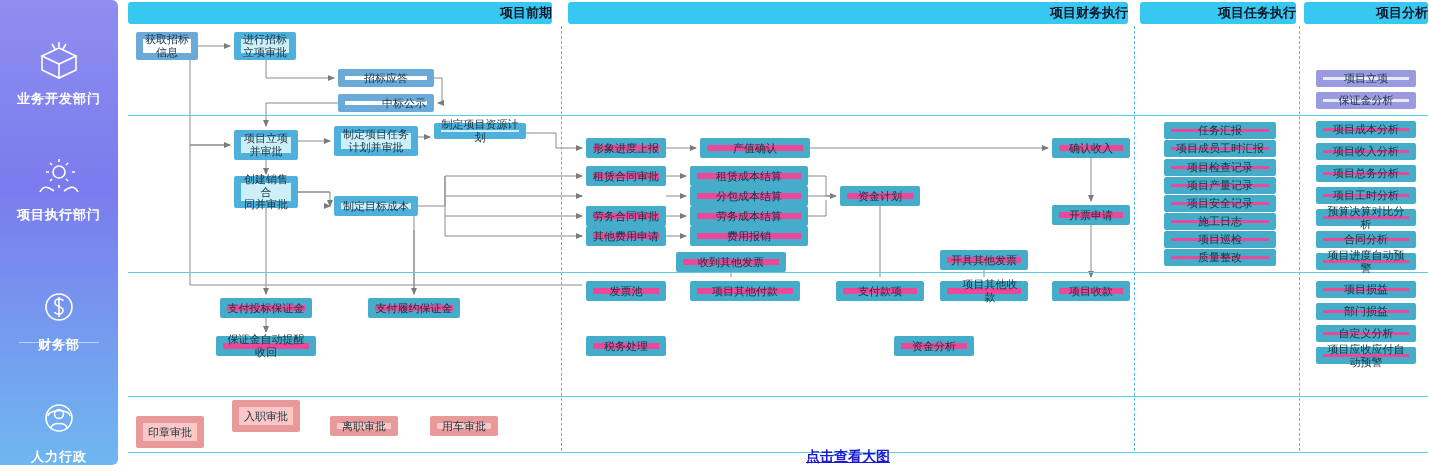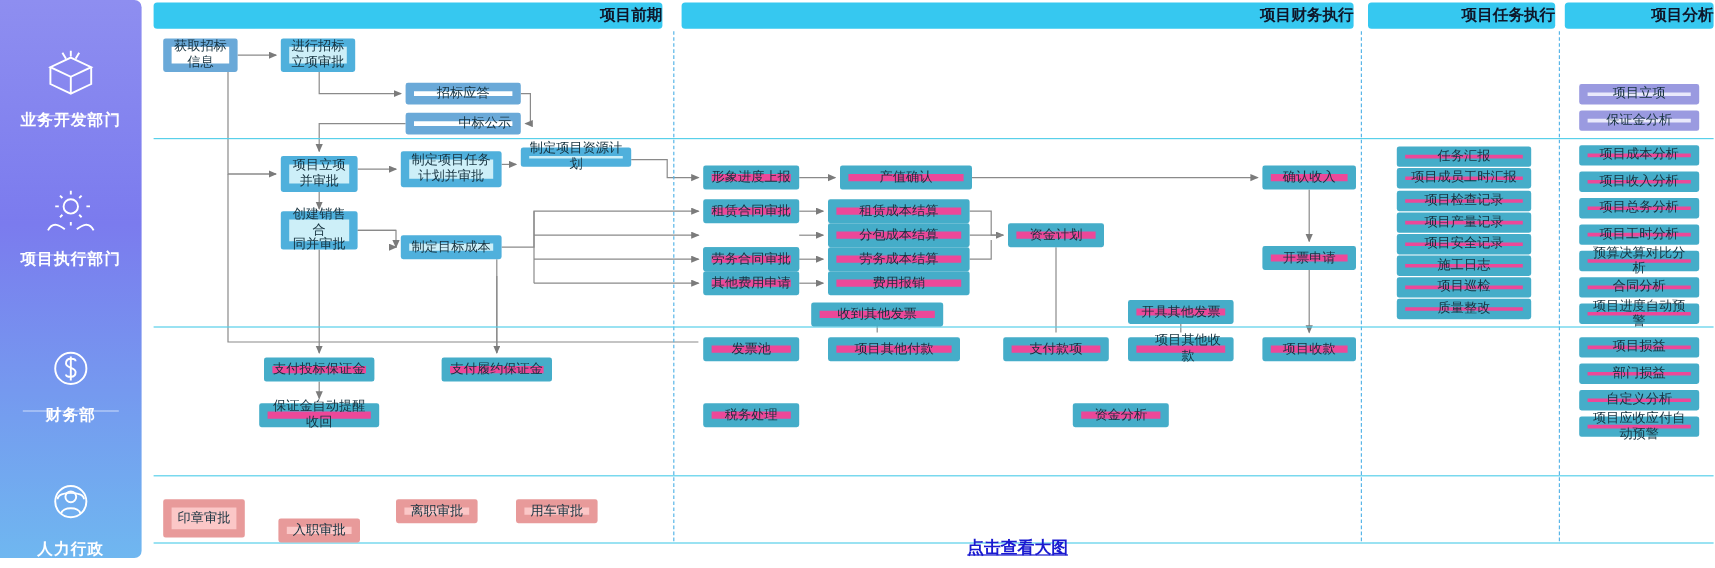--- a/index.html
+++ b/index.html
@@ -217,21 +217,21 @@
       <div class="node teal" style="left: 368px; top: 298px; width: 92px; height: 20px; white-space: pre-line;">支付履约保证金</div>
       <div class="node teal" style="left: 216px; top: 336px; width: 100px; height: 20px; white-space: pre-line;">保证金自动提醒收回</div>
       <div class="node teal" style="left: 586px; top: 281px; width: 80px; height: 20px; white-space: pre-line;">发票池</div>
       <div class="node teal" style="left: 690px; top: 281px; width: 110px; height: 20px; white-space: pre-line;">项目其他付款</div>
       <div class="node teal" style="left: 836px; top: 281px; width: 88px; height: 20px; white-space: pre-line;">支付款项</div>
       <div class="node teal" style="left: 940px; top: 281px; width: 88px; height: 20px; white-space: pre-line; padding-left: 12px;">项目其他收款</div>
       <div class="node teal" style="left: 1052px; top: 281px; width: 78px; height: 20px; white-space: pre-line;">项目收款</div>
       <div class="node teal" style="left: 586px; top: 336px; width: 80px; height: 20px; white-space: pre-line;">税务处理</div>
       <div class="node teal" style="left: 894px; top: 336px; width: 80px; height: 20px; white-space: pre-line;">资金分析</div>
       <div class="node pink" style="left: 136px; top: 416px; width: 68px; height: 32px; white-space: pre-line;">印章审批</div>
-      <div class="node pink" style="left: 232px; top: 432px; width: 68px; height: 20px; white-space: pre-line;">入职审批</div>
+      <div class="node pink" style="left: 232px; top: 400px; width: 68px; height: 32px; white-space: pre-line;">入职审批</div>
       <div class="node pink" style="left: 330px; top: 416px; width: 68px; height: 20px; white-space: pre-line;">离职审批</div>
       <div class="node pink" style="left: 430px; top: 416px; width: 68px; height: 20px; white-space: pre-line;">用车审批</div>
     </div>
   <div id="tasknodes">
       <div class="node teal" style="left: 1164px; top: 122px; width: 112px; height: 17px; white-space: pre-line;">任务汇报</div>
       <div class="node teal" style="left: 1164px; top: 140px; width: 112px; height: 17px; white-space: pre-line;">项目成员工时汇报</div>
       <div class="node teal" style="left: 1164px; top: 159px; width: 112px; height: 17px; white-space: pre-line;">项目检查记录</div>
       <div class="node teal" style="left: 1164px; top: 177px; width: 112px; height: 17px; white-space: pre-line;">项目产量记录</div>
       <div class="node teal" style="left: 1164px; top: 195px; width: 112px; height: 17px; white-space: pre-line;">项目安全记录</div>
       <div class="node teal" style="left: 1164px; top: 213px; width: 112px; height: 17px; white-space: pre-line;">施工日志</div>

